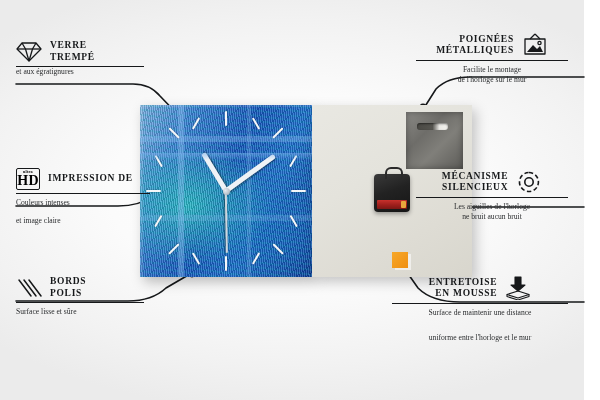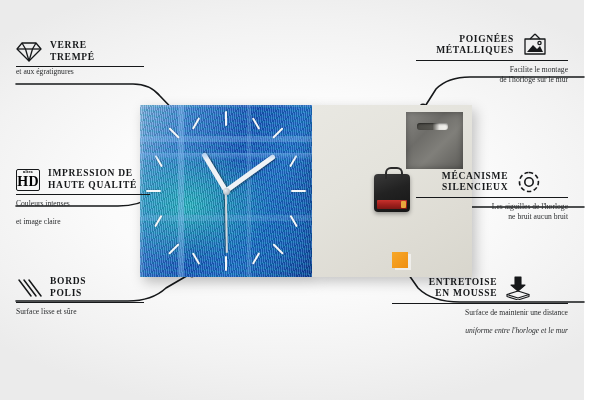--- a/index.html
+++ b/index.html
@@ -93,21 +93,21 @@
   .co-head.right{justify-content:center;}
   .co-title{
     font-weight:bold;font-size:9.5px;letter-spacing:.7px;color:#16181a;
     line-height:11.5px;text-transform:uppercase;white-space:nowrap;
   }
   .co-title.right{text-align:right;}
   .co-sub{
     font-size:7.6px;line-height:9.4px;color:#2a2c2e;white-space:nowrap;
     margin-top:4px;
   }
-  .co-sub.right{text-align:right;}
+  .co-sub.right{text-align:center;}
   .co-rule{height:1.2px;background:#16181a;margin-top:3px;}
   .ico{flex:0 0 auto;display:block;}
   .hd-badge{
     width:22px;height:20px;border:1.4px solid #16181a;border-radius:2px;
     display:flex;flex-direction:column;align-items:center;justify-content:center;line-height:1;
   }
   .hd-badge .u{font-size:4.2px;font-weight:bold;letter-spacing:.2px;}
   .hd-badge .h{font-size:14px;font-weight:bold;letter-spacing:.3px;margin-top:.5px;}
 </style>
 </head>
@@ -198,21 +198,20 @@
   </div>
 
   <div class="callout" style="left:16px;top:168px;width:134px;">
     <div class="co-head">
       <div class="hd-badge">
         <div class="u">ultra</div>
         <div class="h">HD</div>
       </div>
       <div>
         <div class="co-title">IMPRESSION DE</div>
-        <div class="co-title">HAUTE QUALITÉ</div>
       </div>
     </div>
     <div class="co-rule"></div>
     <div class="co-sub">Couleurs intenses</div>
     <div class="co-sub" style="margin-top:8px;">et image claire</div>
   </div>
 
   <div class="callout" style="left:16px;top:276px;width:128px;">
     <div class="co-head">
       <svg class="ico" width="26" height="22" viewBox="0 0 26 22">
@@ -279,16 +278,16 @@
       <svg class="ico" width="26" height="24" viewBox="0 0 26 24">
         <g fill="#16181a" stroke="#16181a" stroke-width="1.1" stroke-linejoin="round">
           <path d="M10,1 L16,1 L16,9 L20,9 L13,15 L6,9 L10,9 Z"></path>
           <path d="M13,15 L24,18.5 L13,22 L2,18.5 Z" fill="none"></path>
           <path d="M2,18.5 L2,20.5 L13,24 L24,20.5 L24,18.5" fill="none"></path>
         </g>
       </svg>
     </div>
     <div class="co-rule"></div>
     <div class="co-sub right">Surface de maintenir une distance</div>
-    <div class="co-sub right" style="margin-top:8px;font-style:italic;">uniforme entre l'horloge et le mur</div>
+    <div class="co-sub right" style="margin-top:15px;">uniforme entre l'horloge et le mur</div>
   </div>
 
 </div>
 
 </body></html>

